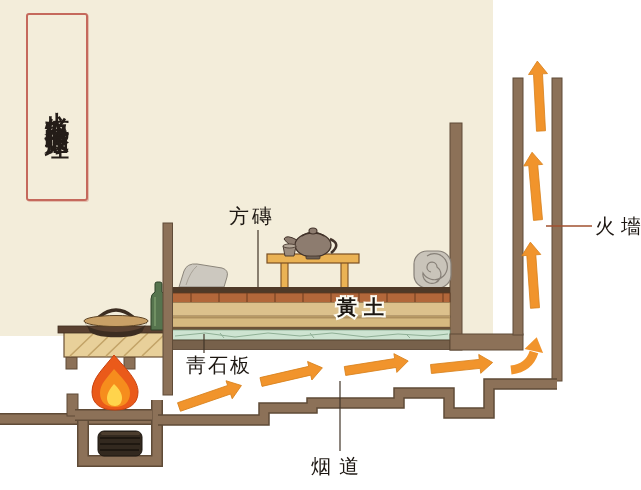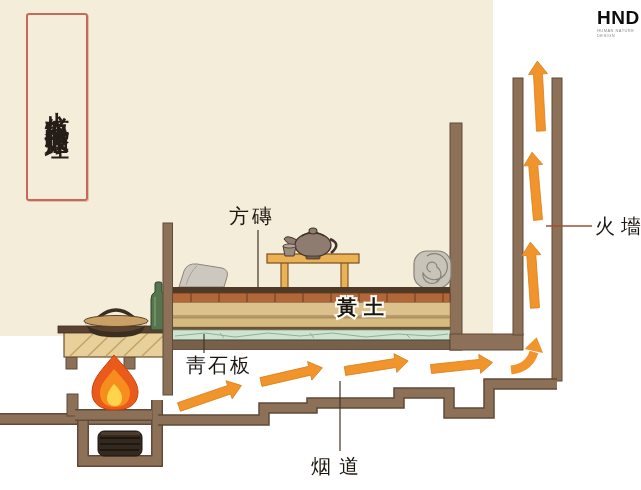--- a/index.html
+++ b/index.html
@@ -166,18 +166,14 @@
     <text x="337" y="314" class="lbl" letter-spacing="7" font-weight="600" paint-order="stroke" stroke="#fdfcf4" stroke-width="4">黃土</text>
     <text x="186" y="372" class="lbl" letter-spacing="2">靑石板</text>
     <text x="311" y="473" class="lbl" letter-spacing="8">烟道</text>
     <text x="595" y="233" class="lbl" letter-spacing="6">火墻</text>
   </svg>
 
   <div id="title-frame">
     <div id="title-text">火炕取暖原理</div>
   </div>
 
-  <div id="brand">
-    <div class="big">HND</div>
-    <div class="tag">HUMAN NATURE DESIGN</div>
-  </div>
 
 </div>
 
 </body></html>

